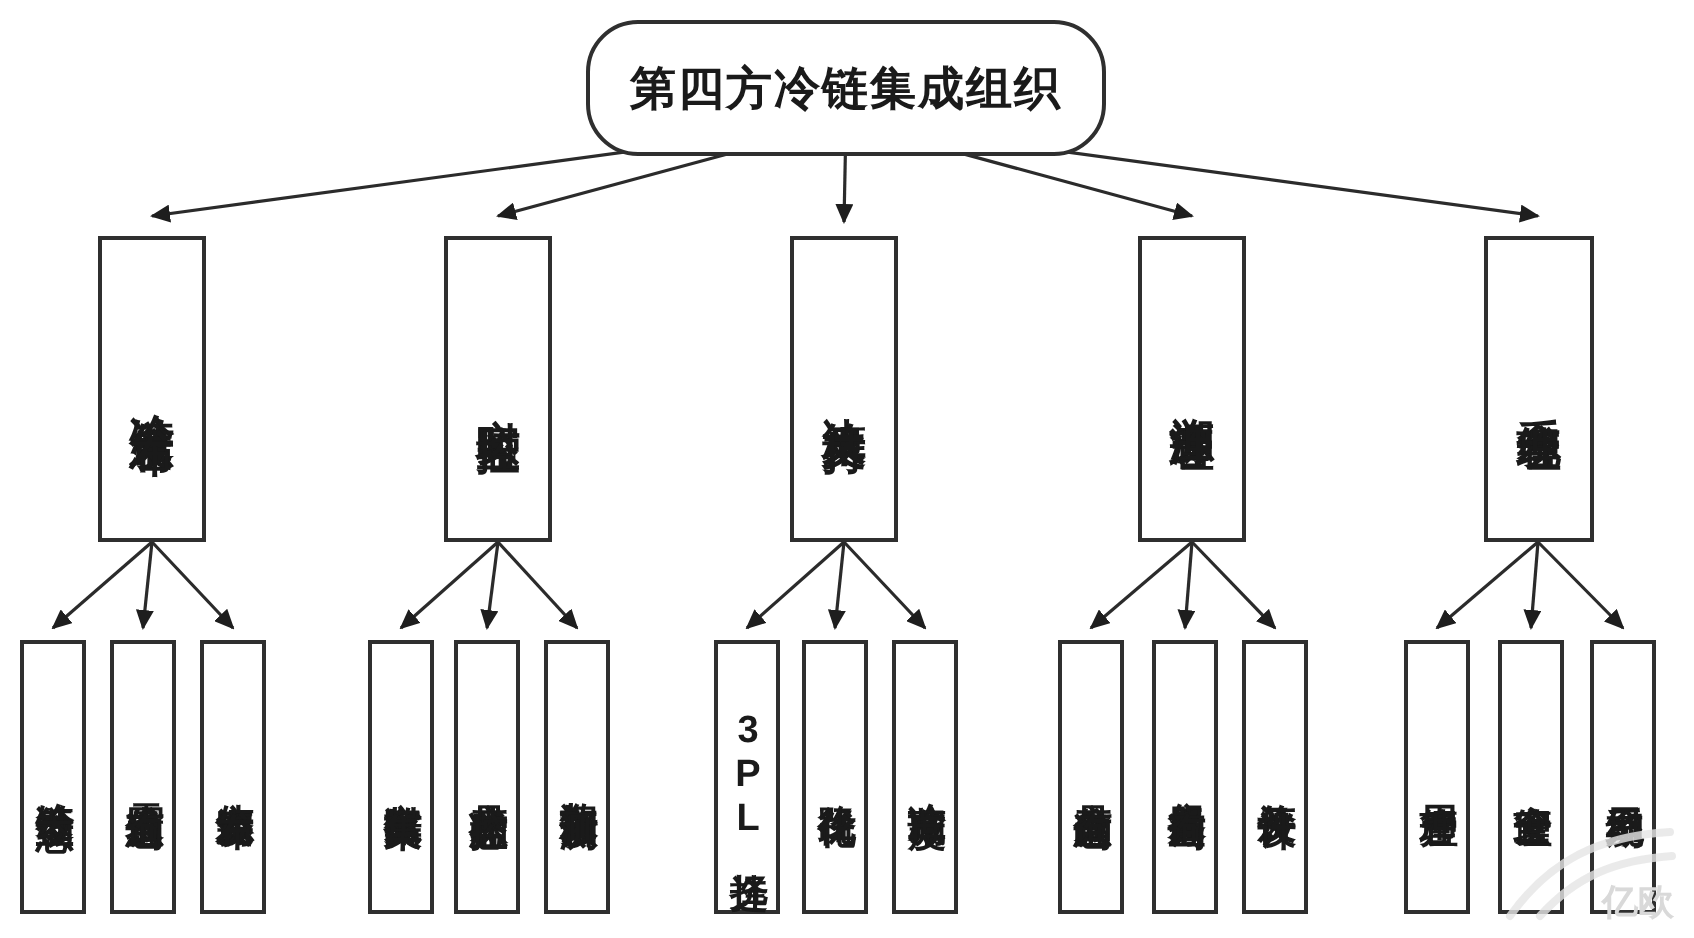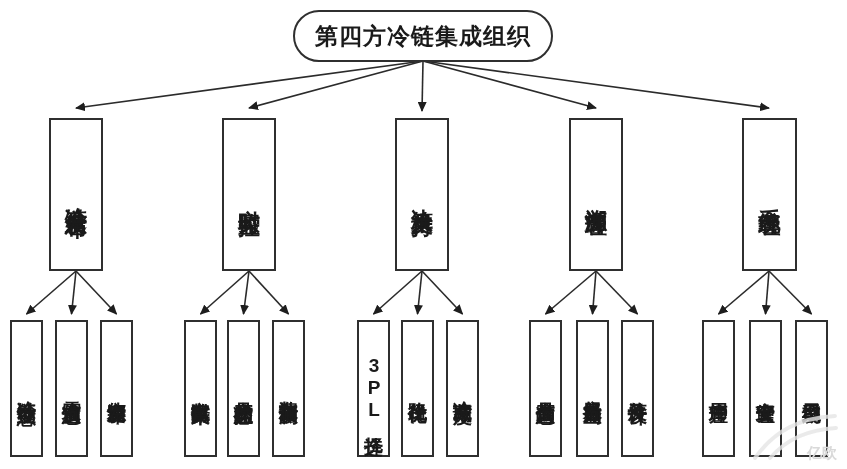--- a/index.html
+++ b/index.html
@@ -14,38 +14,38 @@
   .node{
     position:absolute;
     box-sizing:border-box;
     border:2px solid #2f2f2f;
     background:#ffffff;
     display:flex;align-items:center;justify-content:center;
     color:#1a1a1a;font-weight:bold;
     z-index:2;
   }
   .root{
-    left:293px;top:10px;width:260px;height:52px;
+    left:293px;top:10px;width:260px;height:68px;
     border-radius:26px;
     font-size:23px;letter-spacing:1px;
     z-index:2;
   }
   .branch{
     top:118px;height:153px;width:54px;
     writing-mode:vertical-rl;text-orientation:upright;
     font-size:22px;letter-spacing:2px;
   }
   .leaf{
     top:320px;height:137px;width:33px;
     writing-mode:vertical-rl;text-orientation:upright;
     font-size:19px;letter-spacing:1px;
   }
   .watermark{
     position:absolute;right:10px;bottom:6px;
-    color:#d9d9d9;font-size:15px;font-weight:bold;
+    color:#d9d9d9;font-size:18px;font-weight:bold;
     z-index:3;pointer-events:none;
   }
   .wm-swirl{position:absolute;left:0;top:0;z-index:3;pointer-events:none;}
 </style>
 </head>
 <body>
 
 <div class="canvas">
 
   <svg class="connectors" width="847" height="469" aria-hidden="true">

